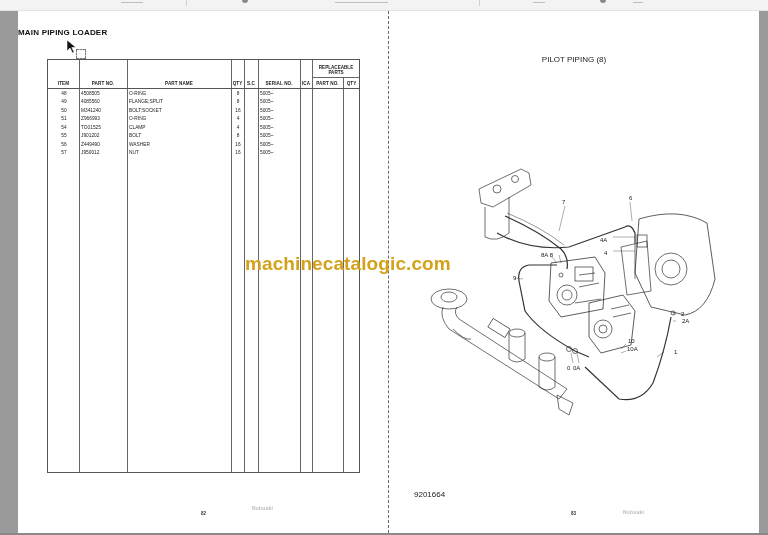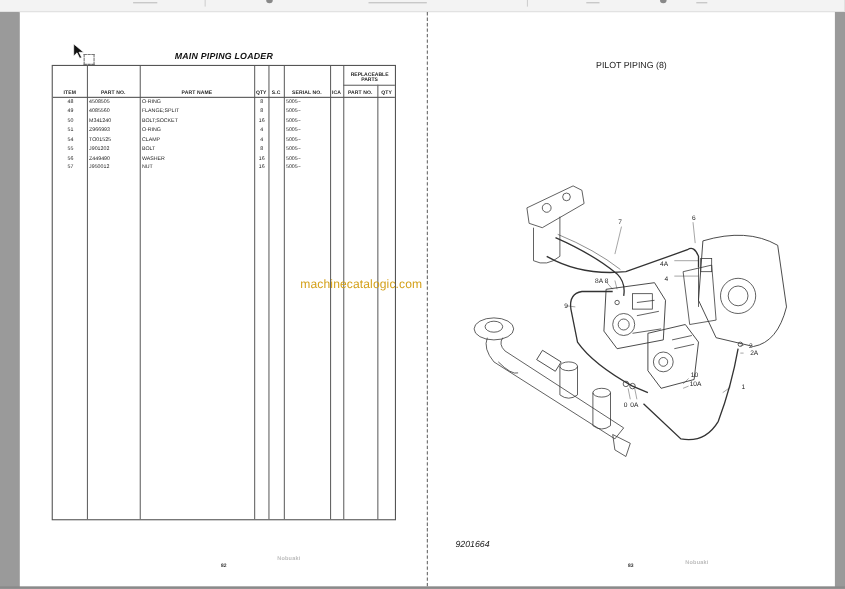--- a/index.html
+++ b/index.html
@@ -9,21 +9,21 @@
   .tb-sep{position:absolute;top:0;width:1px;height:6px;background:#cfcfcf;}
   .tb-dot{position:absolute;top:0;width:6px;height:3px;border-radius:0 0 3px 3px;background:#888;}
   .gutter-left{position:absolute;left:0;top:11px;width:17px;height:522px;background:#9a9a9a;}
   .gutter-right{position:absolute;left:759px;top:11px;width:9px;height:522px;background:#9a9a9a;}
   .bottom-bar{position:absolute;left:0;top:533px;width:768px;height:2px;background:#8a8a8a;}
   .page{position:absolute;top:11px;height:522px;background:#fff;}
   .page-left{left:18px;width:371px;}
   .page-right{left:389px;width:370px;}
   .divider{position:absolute;left:388px;top:11px;height:522px;width:0;border-left:1px dashed #6a6a6a;z-index:3;}
 
-  .left-title{position:absolute;left:0;width:371px;top:36px;text-align:center;font-weight:bold;font-size:8px;color:#111;letter-spacing:.2px;font-style:italic;}
+  .left-title{position:absolute;left:0;width:371px;top:17px;font-weight:bold;font-size:8px;color:#111;letter-spacing:.2px;}
   .cursor{position:absolute;left:48px;top:28px;width:14px;height:16px;}
   .sel-box{position:absolute;left:58px;top:38px;width:8px;height:8px;border:1px dashed #777;}
 
   .ptable{position:absolute;left:29px;top:48px;width:313px;height:414px;border:1px solid #555;border-top:1px solid #555;box-sizing:border-box;}
   .vline{position:absolute;top:0;bottom:0;width:0;border-left:1px solid #666;}
   .hdr-sep{position:absolute;left:0;right:0;top:28px;height:0;border-top:1px solid #555;}
   .repl-sep{position:absolute;top:17px;height:0;border-top:1px solid #666;}
   .hdr{position:absolute;top:21px;font-size:4.6px;font-weight:bold;color:#222;text-align:center;letter-spacing:.1px;}
   .hdr-repl{position:absolute;top:5px;font-size:4.6px;font-weight:bold;color:#222;text-align:center;line-height:5px;}
   .row{position:absolute;left:0;right:0;height:8px;font-size:4.8px;color:#222;}
@@ -32,22 +32,22 @@
   .c-part{left:33px;}
   .c-name{left:81px;}
   .c-qty{left:184px;width:12px;text-align:center;}
   .c-serial{left:212px;}
 
   .pgnum{position:absolute;font-size:4.5px;color:#333;font-weight:bold;}
   .nobuaki{position:absolute;font-size:5px;color:#bcbcbc;font-weight:bold;letter-spacing:.2px;}
 
   .right-title{position:absolute;left:0;width:370px;top:44px;text-align:center;font-size:8px;color:#222;}
   .diagram{position:absolute;left:0;top:0;width:370px;height:522px;}
-  .fig-num{position:absolute;left:25px;top:479px;font-size:8px;color:#222;font-style:italic;}
-  .watermark{position:absolute;left:245px;top:253px;font-size:11px;font-weight:normal;color:#d4a11b;z-index:5;letter-spacing:.1px;margin-left:28px;}
+  .fig-num{position:absolute;left:25px;top:479px;font-size:8px;color:#222;}
+  .watermark{position:absolute;left:245px;top:253px;font-size:19px;font-weight:bold;color:#d4a11b;z-index:5;letter-spacing:.1px;}
   .callout{font-family:"Liberation Sans",sans-serif;font-size:6px;fill:#222;}
 </style>
 </head>
 <body>
 
 <div class="toolbar">
   <div class="tb-mark" style="left:121px;width:22px;"></div>
   <div class="tb-sep" style="left:186px;"></div>
   <div class="tb-dot" style="left:242px;"></div>
   <div class="tb-mark" style="left:335px;width:53px;"></div>

